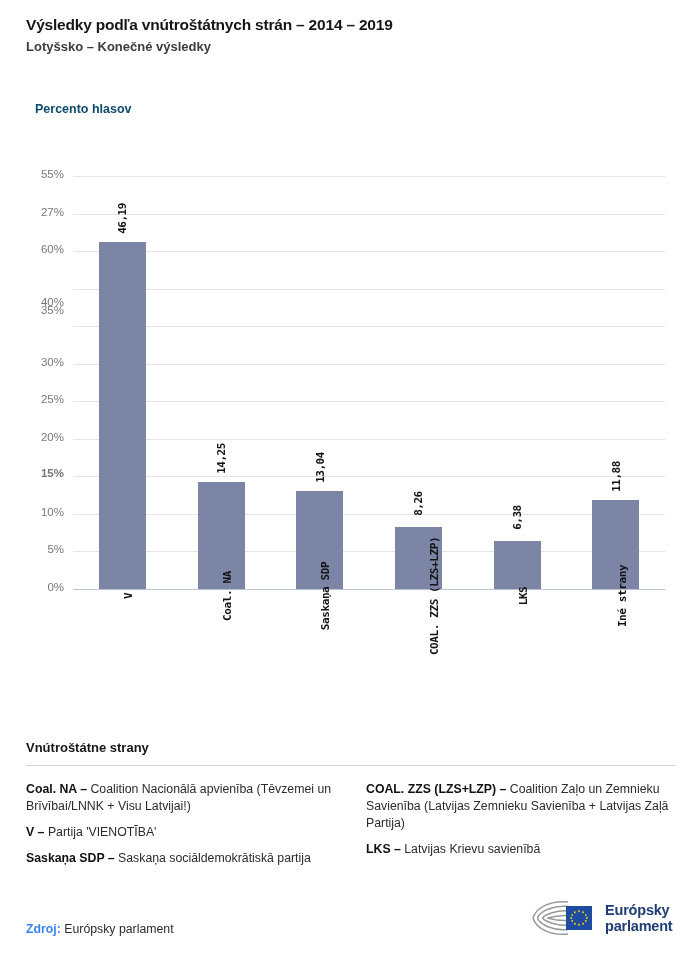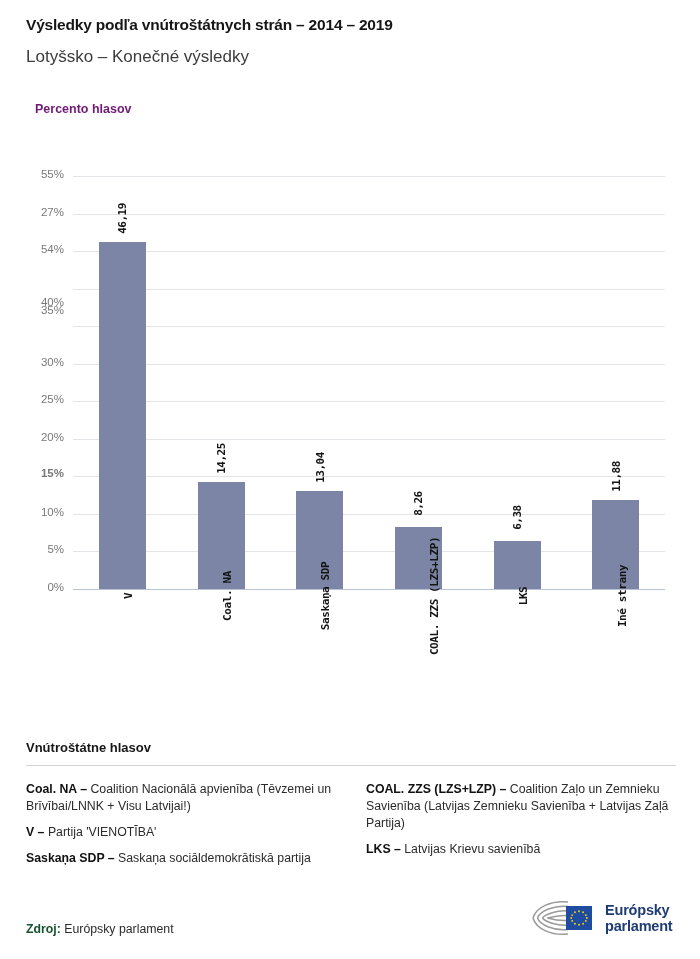--- a/index.html
+++ b/index.html
@@ -19,33 +19,33 @@
   
   #header { position: absolute; left: 26px; top: 16px; width: 650px; }
   #chart-title {
     font-size: 15.5px;
     font-weight: bold;
     letter-spacing: -0.2px;
     color: #161616;
     white-space: nowrap;
   }
   #chart-subtitle {
-    font-size: 17px;
-    font-weight: normal;
+    font-size: 13px;
+    font-weight: bold;
     color: #3c3c3c;
-    margin-top: 13px;
+    margin-top: 5px;
     white-space: nowrap;
   }
   #axis-caption {
     position: absolute;
     left: 35px;
     top: 102px;
     font-size: 12.5px;
     font-weight: bold;
-    color: #701a75;
+    color: #0c4a6e;
   }
 
   
   #chart {
     position: absolute;
     left: 0;
     top: 0;
     width: 700px;
     height: 740px;
   }
@@ -157,21 +157,21 @@
   #footer {
     position: absolute;
     left: 26px;
     top: 922px;
     width: 650px;
   }
   #source {
     font-size: 12.3px;
     color: #2b2b2b;
   }
-  #source b { color: #14532d; }
+  #source b { color: #3b82f6; }
   #ep-logo {
     position: absolute;
     left: 500px;
     top: -27px;
     width: 176px;
     height: 46px;
     display: flex;
     align-items: center;
   }
   #ep-logo-text {
@@ -203,21 +203,21 @@
       <div class="gridline" style="top: 401.273px;"></div>
       <div class="gridline" style="top: 438.818px;"></div>
       <div class="gridline" style="top: 476.364px;"></div>
       <div class="gridline" style="top: 513.909px;"></div>
       <div class="gridline" style="top: 551.455px;"></div>
       <div class="gridline baseline" style="top: 589px;"></div>
     </div>
   <div id="yticks">
       <div class="ytick" style="top: 168px;">55%</div>
       <div class="ytick" style="top: 205.545px;">27%</div>
-      <div class="ytick" style="top: 243.091px;">54%</div>
+      <div class="ytick" style="top: 243.091px;">60%</div>
       <div class="ytick" style="top: 296px;">40%</div>
       <div class="ytick" style="top: 304px;">35%</div>
       <div class="ytick" style="top: 355.727px;">30%</div>
       <div class="ytick" style="top: 393.273px; text-align: right;">25%</div>
       <div class="ytick" style="top: 430.818px;">20%</div>
       <div class="ytick" style="top: 467px; font-weight: bold;">15%</div>
       <div class="ytick" style="top: 505.909px;">10%</div>
       <div class="ytick" style="top: 543.455px;">5%</div>
       <div class="ytick" style="top: 581px;">0%</div>
     </div>
@@ -251,21 +251,21 @@
       <div class="xlabel" style="left: 73px;"><span>V</span></div>
       <div class="xlabel" style="left: 171.667px;"><span>Coal. NA</span></div>
       <div class="xlabel" style="left: 270.333px;"><span>Saskaņa SDP</span></div>
       <div class="xlabel" style="left: 369px;"><span>COAL. ZZS (LZS+LZP)</span></div>
       <div class="xlabel" style="left: 467.667px;"><span>LKS</span></div>
       <div class="xlabel" style="left: 566.333px;"><span>Iné strany</span></div>
     </div>
 </div>
 
 <div id="legend">
-  <div id="legend-title">Vnútroštátne hlasov</div>
+  <div id="legend-title">Vnútroštátne strany</div>
   <div id="legend-divider"></div>
   <div id="legend-cols">
     <div id="legend-col-left">
         <div class="legend-entry"><b>Coal. NA –</b><span> Coalition Nacionālā apvienība (Tēvzemei un Brīvībai/LNNK + Visu Latvijai!)</span></div>
         <div class="legend-entry"><b>V –</b><span> Partija 'VIENOTĪBA'</span></div>
         <div class="legend-entry"><b>Saskaņa SDP –</b><span> Saskaņa sociāldemokrātiskā partija</span></div>
       </div>
     <div id="legend-col-right">
         <div class="legend-entry"><b>COAL. ZZS (LZS+LZP) –</b><span> Coalition Zaļo un Zemnieku Savienība (Latvijas Zemnieku Savienība + Latvijas Zaļā Partija)</span></div>
         <div class="legend-entry"><b>LKS –</b><span> Latvijas Krievu savienībā</span></div>

